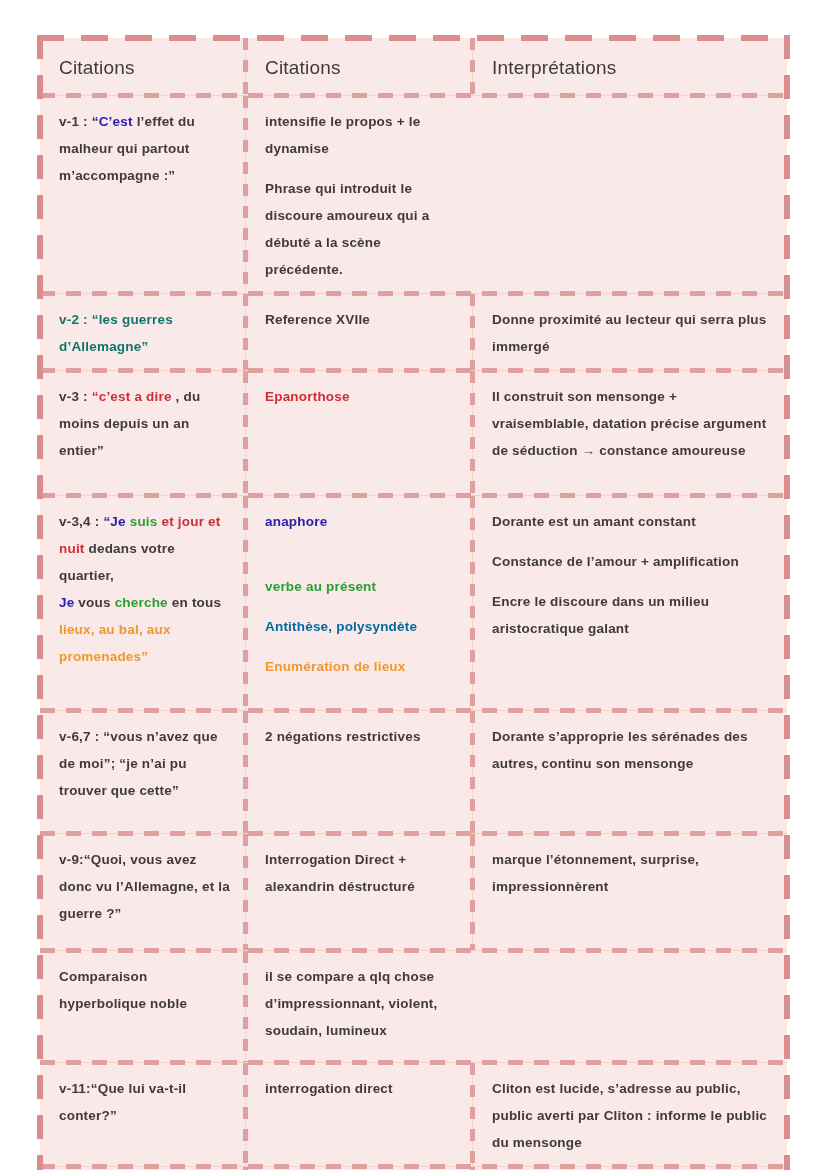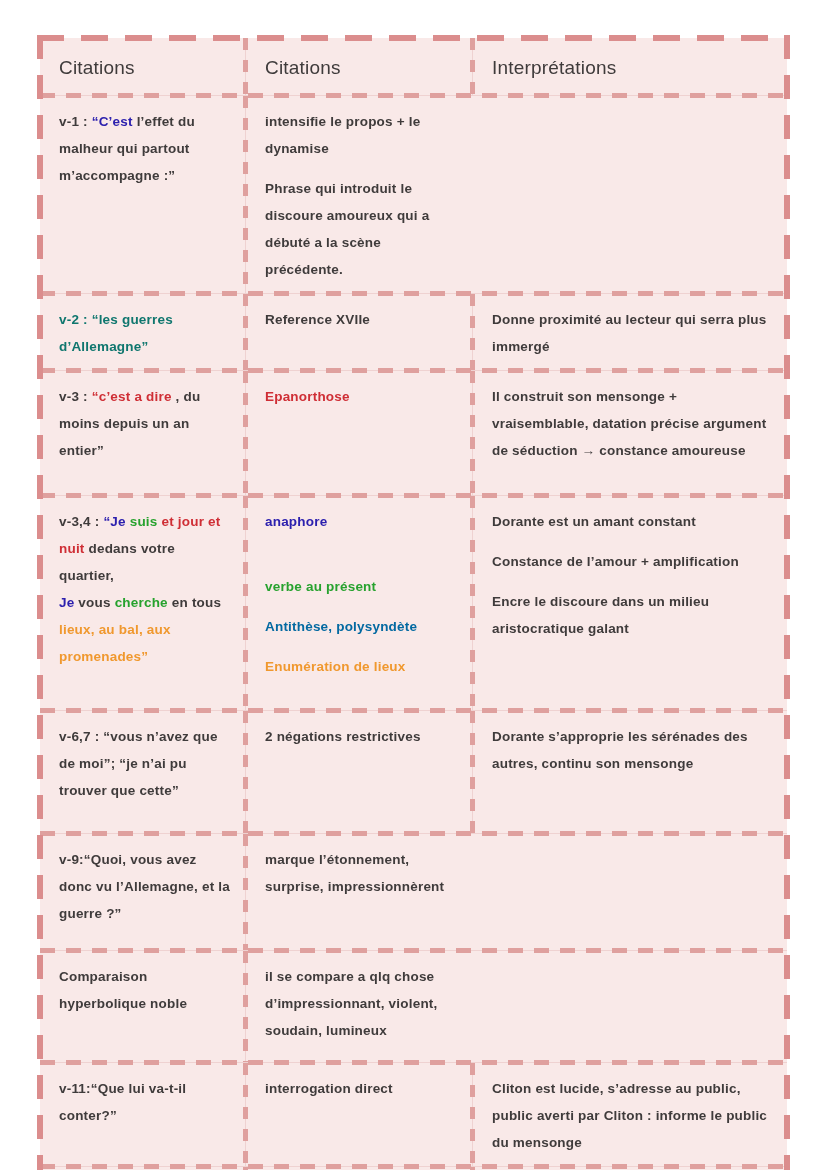--- a/index.html
+++ b/index.html
@@ -129,20 +129,23 @@
         </div>
     <div class="cell interpretations">
           <p class="para"><span style="color: rgb(63, 59, 59);">Dorante s’approprie les sérénades des autres, continu son mensonge</span></p>
         </div>
   </div>
 
   <div class="row data-row row-5">
     <div class="cell citations">
           <p class="para"><span style="color: rgb(63, 59, 59);">v-9:“Quoi, vous avez donc vu l’Allemagne, et la guerre ?”</span></p>
         </div>
+    <div class="cell analyses">
+          <p class="para"><span style="color: rgb(63, 59, 59);">Interrogation Direct + alexandrin déstructuré</span></p>
+        </div>
     <div class="cell interpretations">
           <p class="para"><span style="color: rgb(63, 59, 59);">marque l’étonnement, surprise, impressionnèrent</span></p>
         </div>
   </div>
 
   <div class="row data-row row-6">
     <div class="cell analyses">
           <p class="para"><span style="color: rgb(63, 59, 59);">Comparaison hyperbolique noble</span></p>
         </div>
     <div class="cell interpretations">

